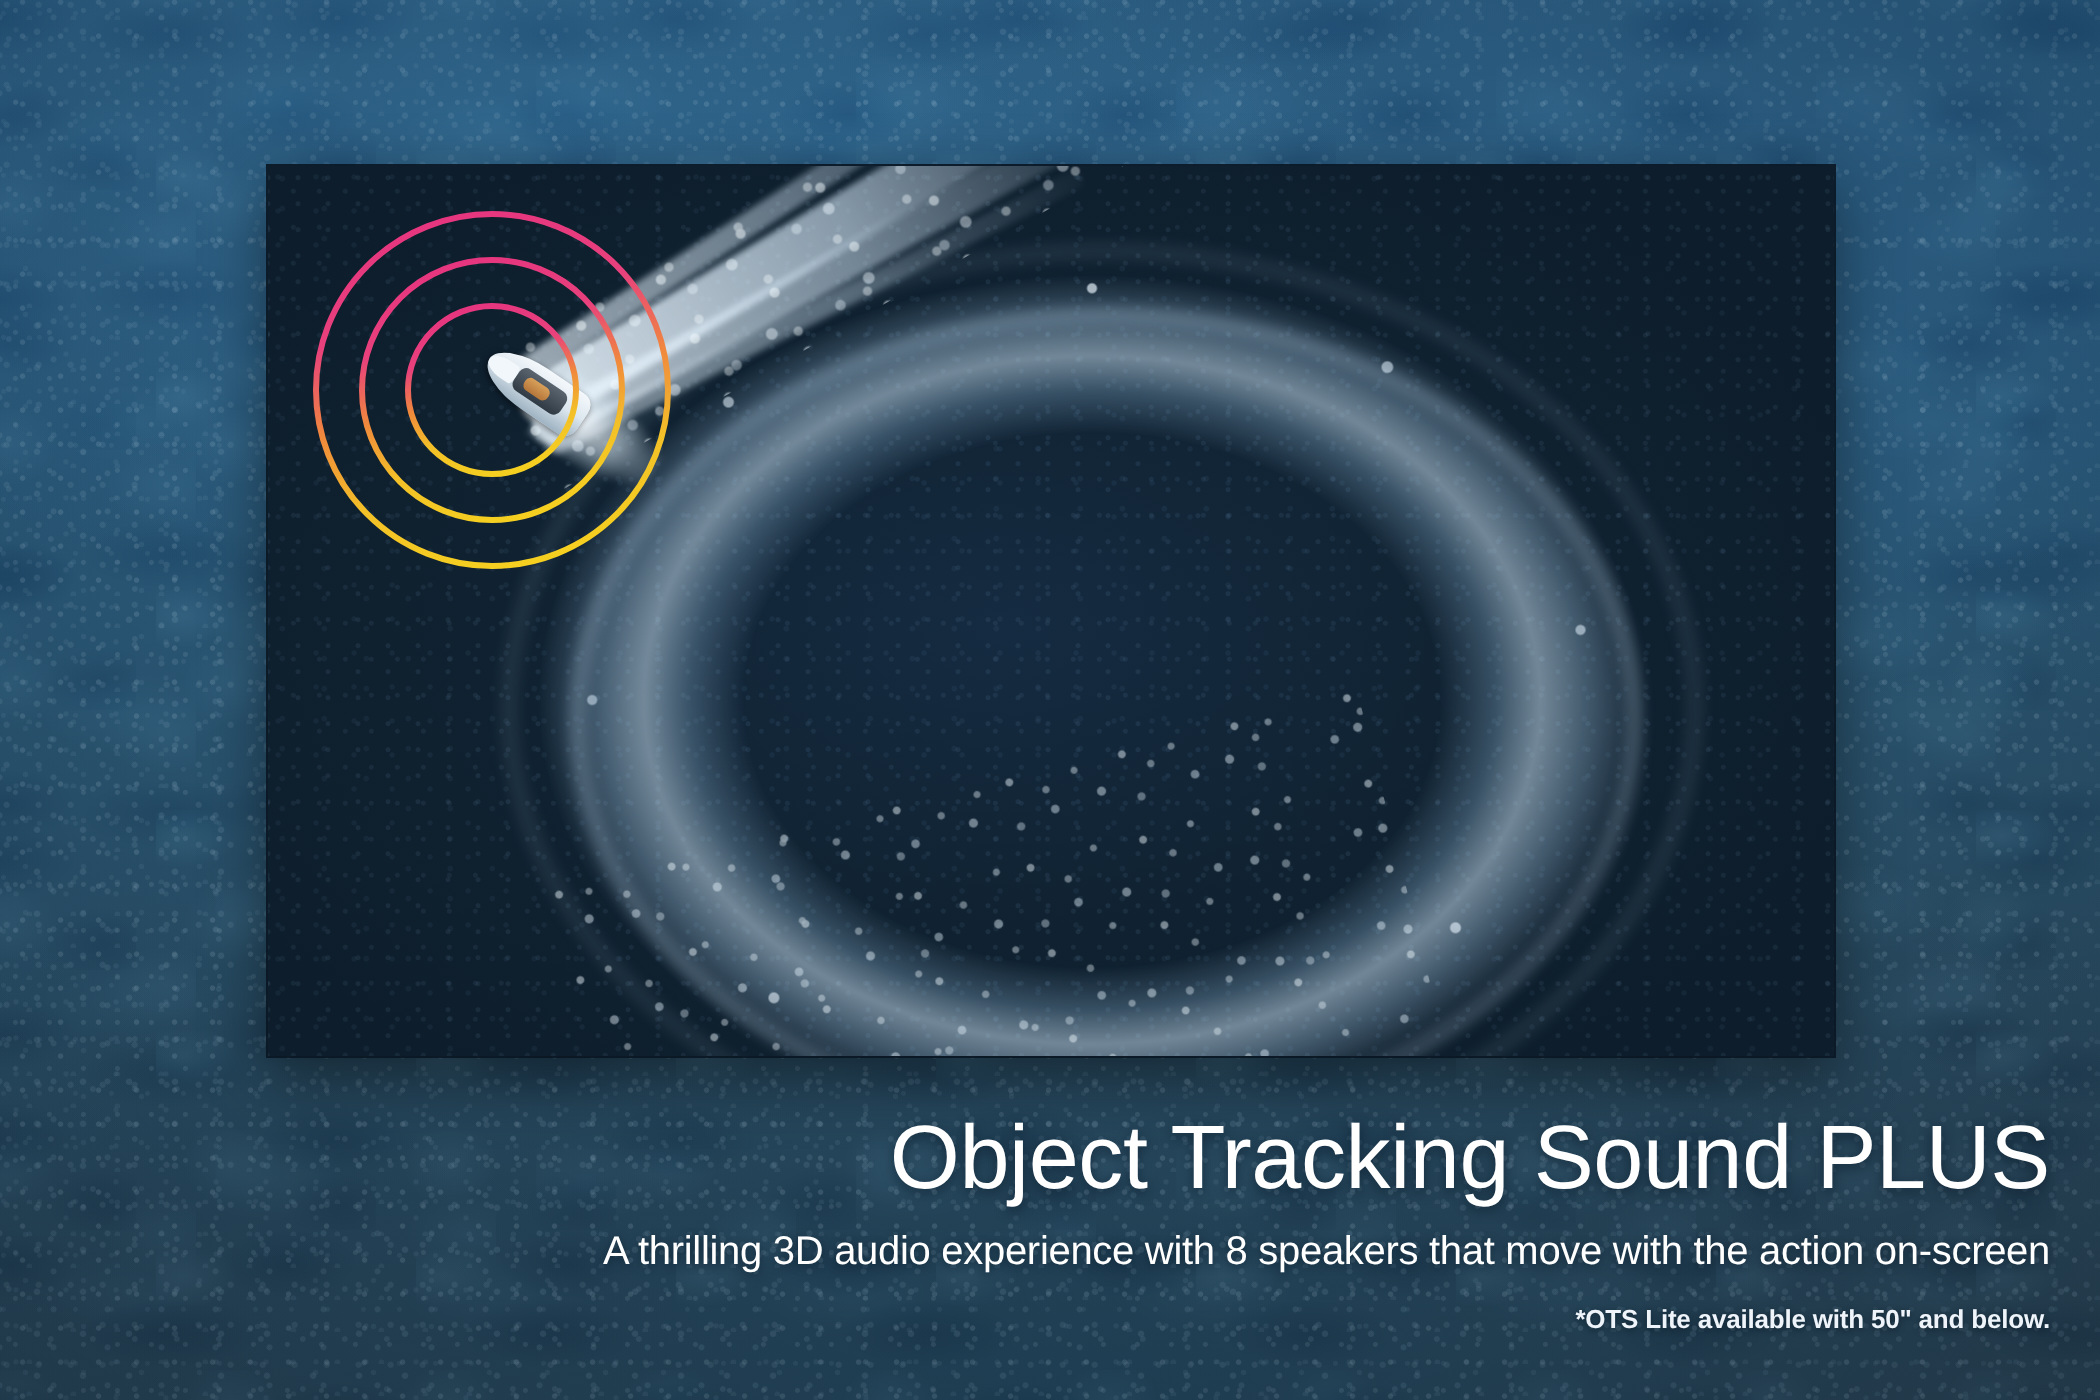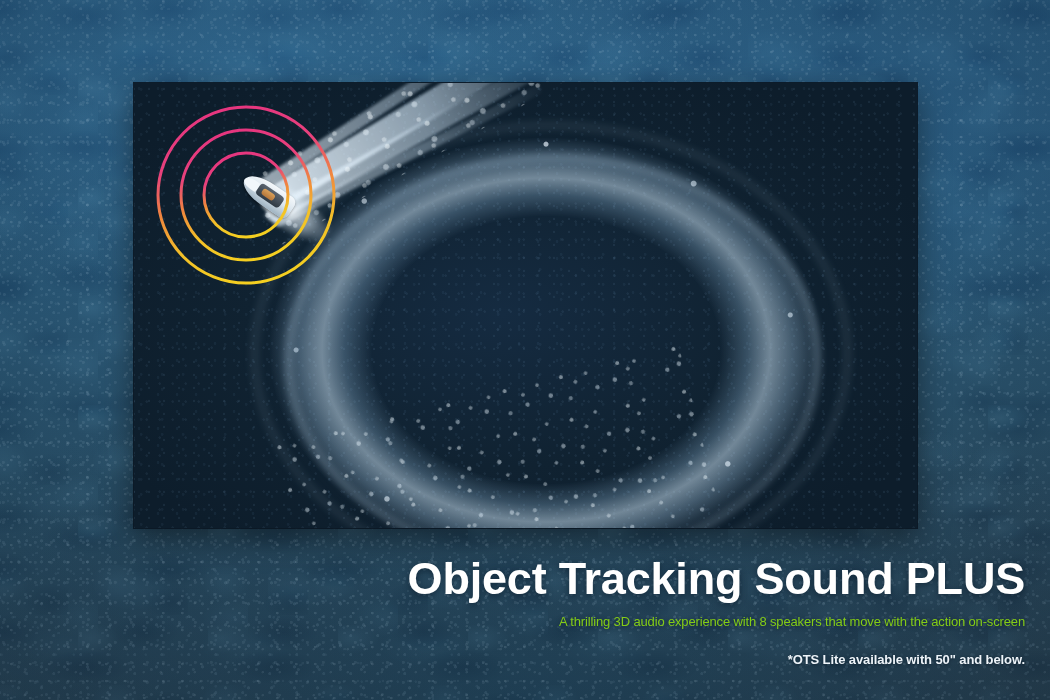--- a/index.html
+++ b/index.html
@@ -186,27 +186,27 @@
     background:radial-gradient(ellipse at 10% 50%, rgba(250,253,255,.95), rgba(226,240,250,.5) 45%, rgba(200,224,242,0) 78%);
     filter:blur(1.4px);
   }
 
   
   .rings{position:absolute;left:0;top:0;width:783px;height:445px;pointer-events:none;}
 
   
   #headline{
     position:absolute;right:25px;top:556px;
-    font-size:45px;line-height:1;font-weight:700;color:#ffffff;
+    font-size:45px;line-height:1;font-weight:400;color:#ffffff;
     letter-spacing:-.2px;white-space:nowrap;
     text-shadow:0 2px 6px rgba(5,20,34,.55);
   }
   #subhead{
     position:absolute;right:25px;top:615px;
-    font-size:13px;line-height:1.15;font-weight:400;color:#84cc16;
+    font-size:20px;line-height:1.15;font-weight:400;color:#ffffff;
     white-space:nowrap;letter-spacing:-.15px;
     text-shadow:0 1px 4px rgba(5,20,34,.55);
   }
   #footnote{
     position:absolute;right:25px;top:652px;
     font-size:13px;line-height:1.2;font-weight:700;color:#eef4f9;
     white-space:nowrap;letter-spacing:-.1px;
     text-shadow:0 1px 3px rgba(5,20,34,.6);
   }
 </style>

